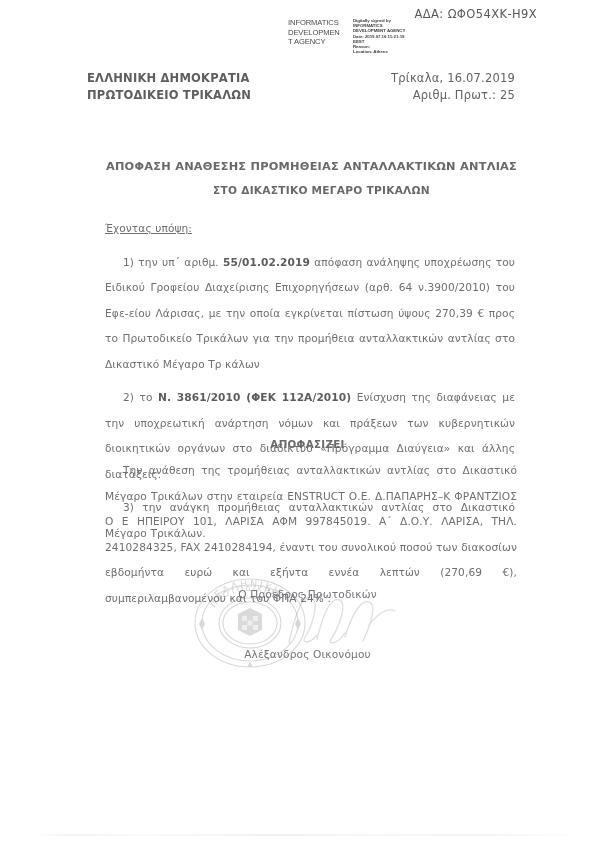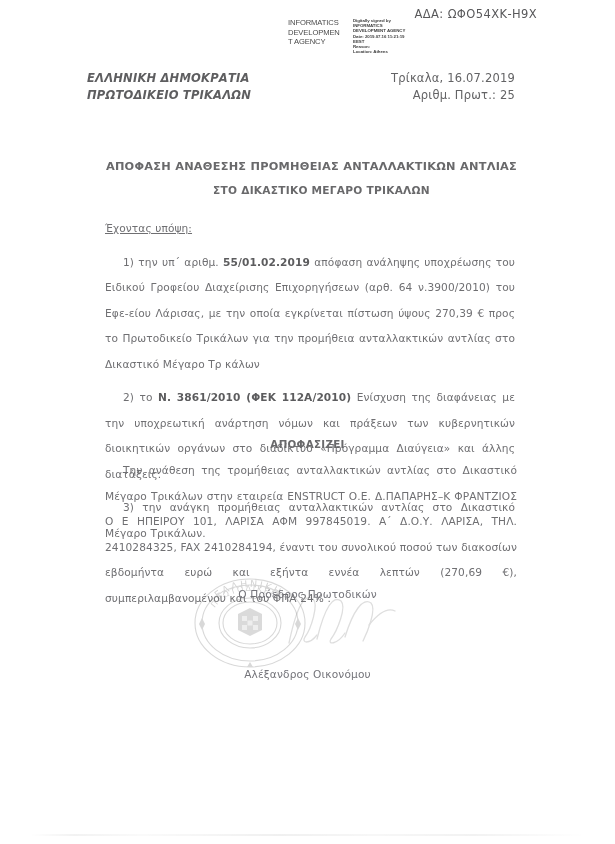--- a/index.html
+++ b/index.html
@@ -67,21 +67,21 @@
 
   
   .header {
     position: absolute;
     top: 70px;
     left: 87px;
     right: 100px;
     display: flex;
     justify-content: space-between;
   }
-  .header-left { font-size: 11.5px; line-height: 17px; font-weight: bold; color: #5e5e60; letter-spacing: 0.2px; font-style: italic; }
+  .header-left { font-size: 11.5px; line-height: 17px; font-weight: bold; color: #5e5e60; letter-spacing: 0.2px; }
   .header-right { font-size: 11.5px; line-height: 17px; color: #636365; letter-spacing: 0.2px; text-align: right; }
 
   
   .title-block {
     position: absolute;
     top: 160px;
     left: 0; right: 0;
     text-align: center;
   }
   .title-line1 { font-size: 11.3px; font-weight: bold; letter-spacing: 0.25px; color: #69696b; padding-left: 8px; }
@@ -131,21 +131,21 @@
   }
 
   
   .sign-block {
     position: absolute;
     top: 588px;
     left: 0; right: 0;
     text-align: center;
   }
   .sign-title { font-size: 10.6px; color: #74747a; letter-spacing: 0.15px; }
-  .sign-name  { font-size: 10.6px; color: #74747a; letter-spacing: 0.15px; margin-top: 68px; }
+  .sign-name  { font-size: 10.6px; color: #74747a; letter-spacing: 0.15px; margin-top: 48px; }
 
   
   .stamp {
     position: absolute;
     top: 578px;
     left: 186px;
     width: 128px;
     height: 90px;
     opacity: 0.33;
     pointer-events: none;

